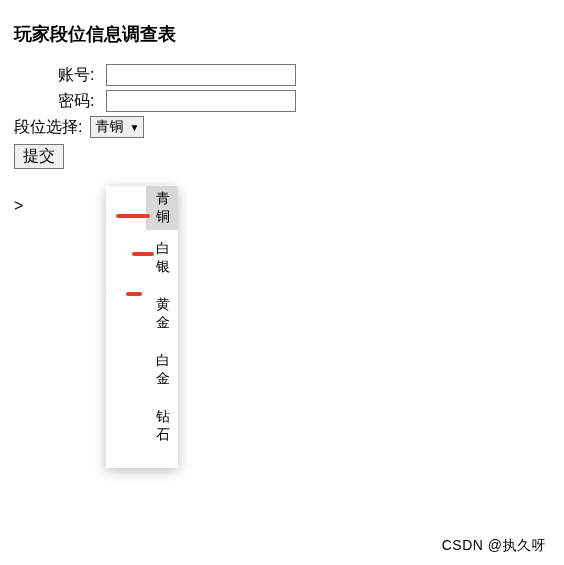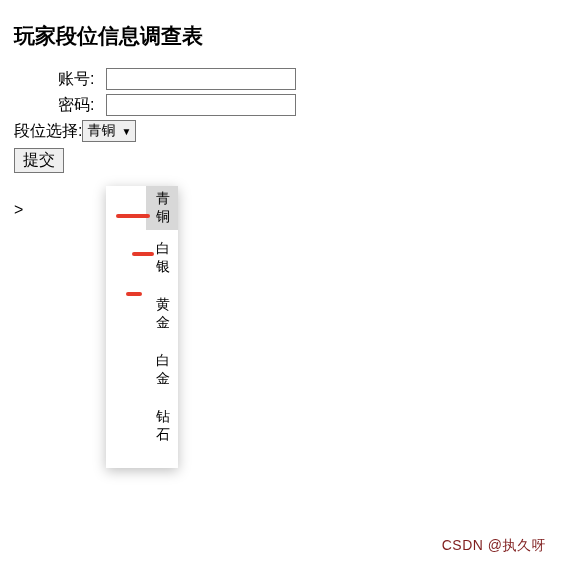--- a/index.html
+++ b/index.html
@@ -10,21 +10,21 @@
       background: #fff;
       width: 564px;
       height: 565px;
       position: relative;
     }
     .content {
       padding: 8px 14px;
     }
     h2 {
       margin: 14px 0 18px 0;
-      font-size: 21px;
+      font-size: 18px;
       font-weight: bold;
     }
     .row {
       margin-bottom: 4px;
       display: flex;
       align-items: center;
       margin-left: 44px;
     }
     .label {
       min-width: 48px;
@@ -33,20 +33,21 @@
       border: 1px solid #767676;
       height: 22px;
       width: 190px;
       font-size: 14px;
       padding: 1px 4px;
     }
     .select-row {
       margin-top: 4px;
       display: flex;
       align-items: center;
+      gap: 8px;
     }
     .select-box {
       position: relative;
       display: inline-flex;
       align-items: center;
       border: 1px solid #767676;
       background: #efefef;
       height: 22px;
       padding: 0 4px;
       font-size: 14px;
@@ -94,21 +95,21 @@
       cursor: default;
     }
     .gt {
       margin-top: 28px;
       font-size: 16px;
     }
     .watermark {
       position: absolute;
       right: 18px;
       bottom: 10px;
-      color: #7f1d1d;
+      color: #000000;
       font-size: 14px;
       letter-spacing: 0.5px;
     }
   </style>
 </head>
 <body>
 
 <div class="content">
   <h2>玩家段位信息调查表</h2>
 

